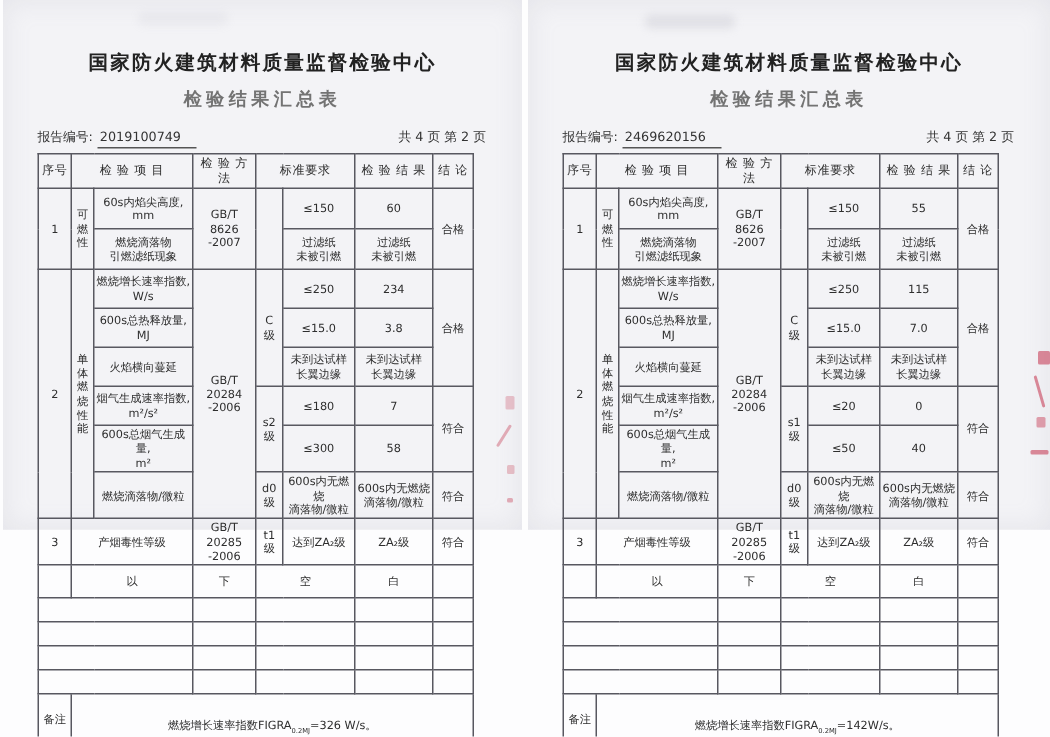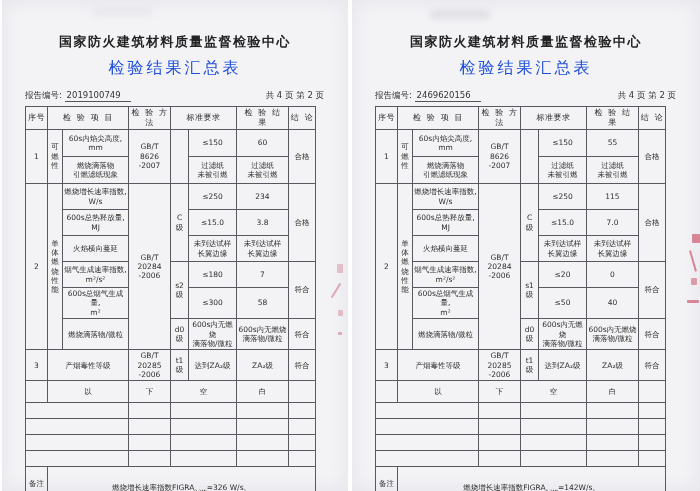--- a/index.html
+++ b/index.html
@@ -2,53 +2,53 @@
 <html><head>
 <meta charset="utf-8">
 <style>
   html,body{margin:0;padding:0;}
   body{
     width:700px;height:491px;overflow:hidden;
     background:#fdfdfe;
     font-family:"DejaVu Sans",sans-serif;
     color:#2b2b2b;
   }
-  #canvas{position:relative;width:700px;height:491px;}
+  #canvas{position:relative;width:700px;height:353px;}
   .page{
     position:absolute;top:0;bottom:0;
     background:#f3f3f6;
     box-shadow:inset 0 0 18px rgba(160,160,175,0.18);
   }
   .page-left{left:2px;width:346px;}
   .page-right{left:352px;width:348px;}
   .seam{position:absolute;top:0;bottom:0;left:348px;width:4px;background:#fefefe;}
   .titles{padding-top:33px;text-align:center;}
   .t1{font-size:13px;font-weight:bold;letter-spacing:1.5px;color:#222;}
-  .t2{font-size:16px;font-weight:normal;letter-spacing:3px;margin-top:7px;color:#1d4ed8;}
+  .t2{font-size:12px;font-weight:bold;letter-spacing:3px;margin-top:7px;color:#737373;}
   .report-row{
     display:flex;justify-content:space-between;align-items:flex-end;
     margin:11px 24px 4px 23px;font-size:8.5px;color:#333;text-align:right;
   }
   .report-no{border-bottom:1px solid #555;padding:0 10px 1px 2px;}
   table.sheet{
     border-collapse:collapse;table-layout:fixed;
     margin-left:23px;width:290px;
     font-size:7.5px;line-height:1.25;color:#2e2e2e;
   }
   table.sheet td{
     border:1px solid #585860;
     text-align:center;vertical-align:middle;
     padding:1px;white-space:pre-line;
     overflow:hidden;
   }
   td.hdr{font-size:8px;font-weight:500;letter-spacing:0.5px;}
   td.vert{line-height:1.25;padding:0;}
   td.note-cell{text-align:left;padding-left:5px;}
   sub.small{font-size:4.5px;}
-  tr.rh21{height:21px;font-family:Liberation Mono, monospace;} tr.rh27{height:27px;} tr.rh26{height:26px;}
+  tr.rh21{height:21px;} tr.rh27{height:27px;} tr.rh26{height:26px;}
   tr.rh24{height:24px;} tr.rh22{height:22px;} tr.rh16{height:16px;}
   tr.rh34{height:34px;}
   
   td.rb-t{border-top:2px solid #c4201d;}
   td.rb-b{border-bottom:2px solid #c4201d;}
   td.rb-l{border-left:2px solid #c4201d;}
   td.rb-r{border-right:2px solid #c4201d;}
   
   .marks{position:absolute;pointer-events:none;}
   .marks-left{right:2px;top:252px;width:12px;height:110px;}

